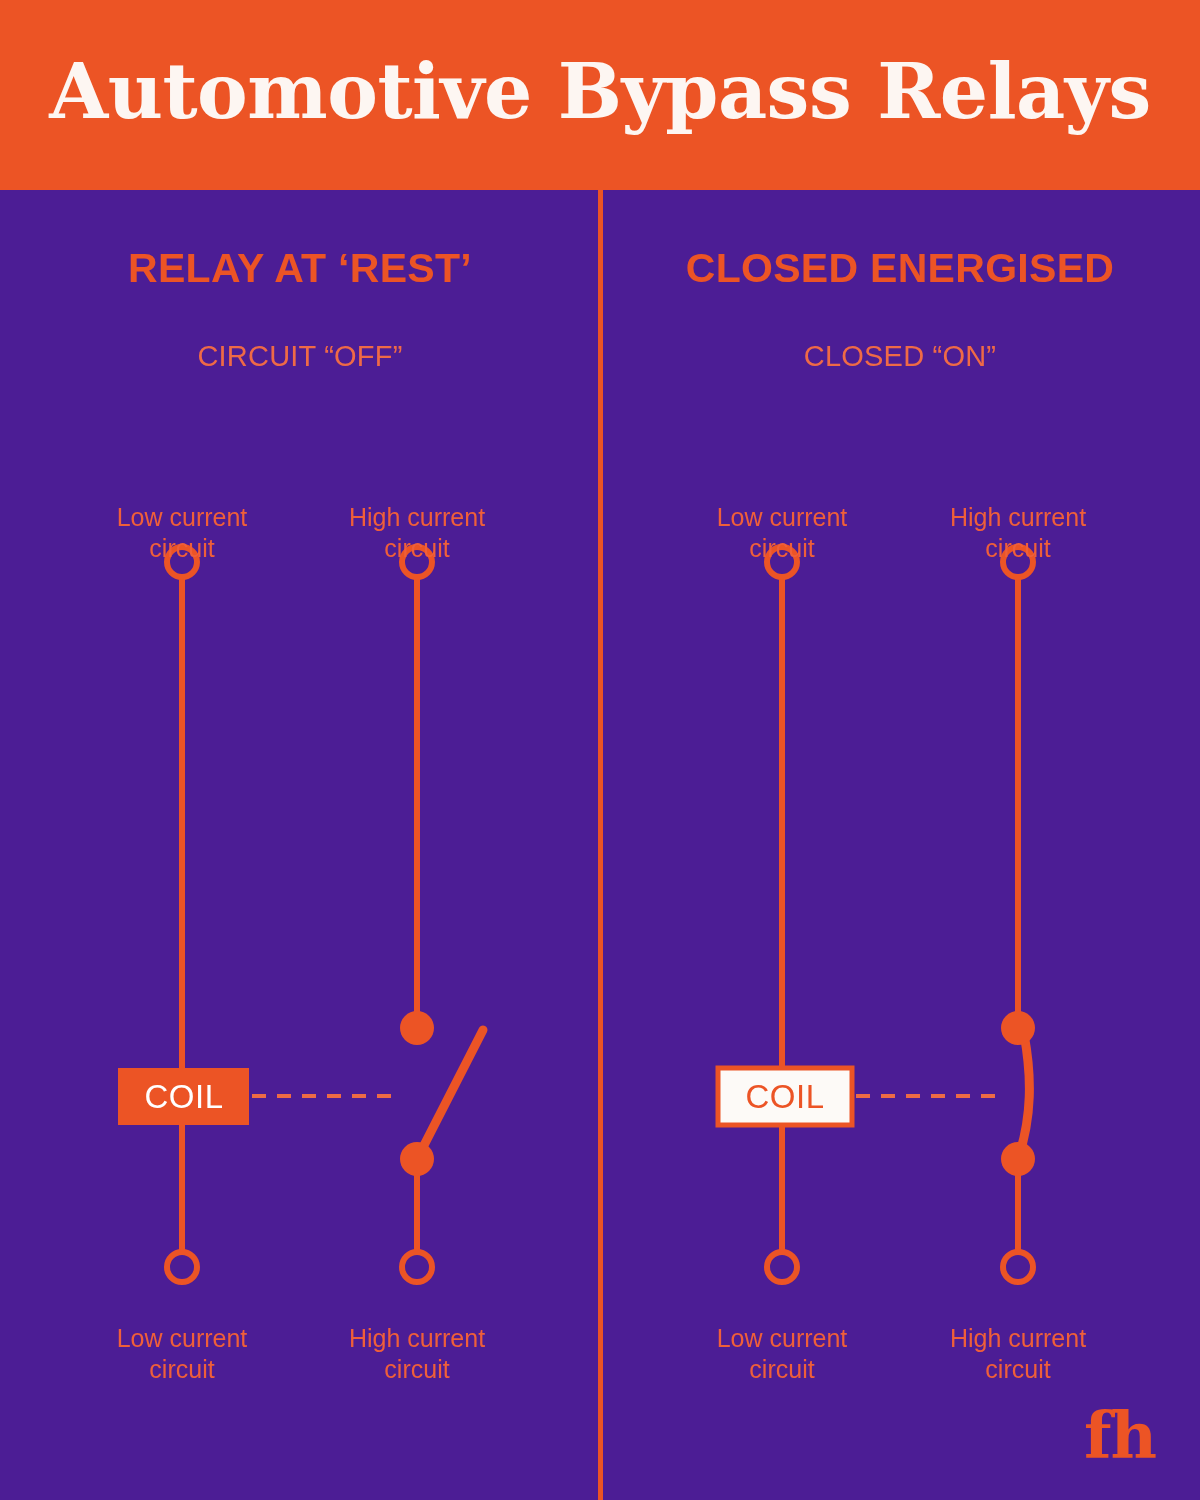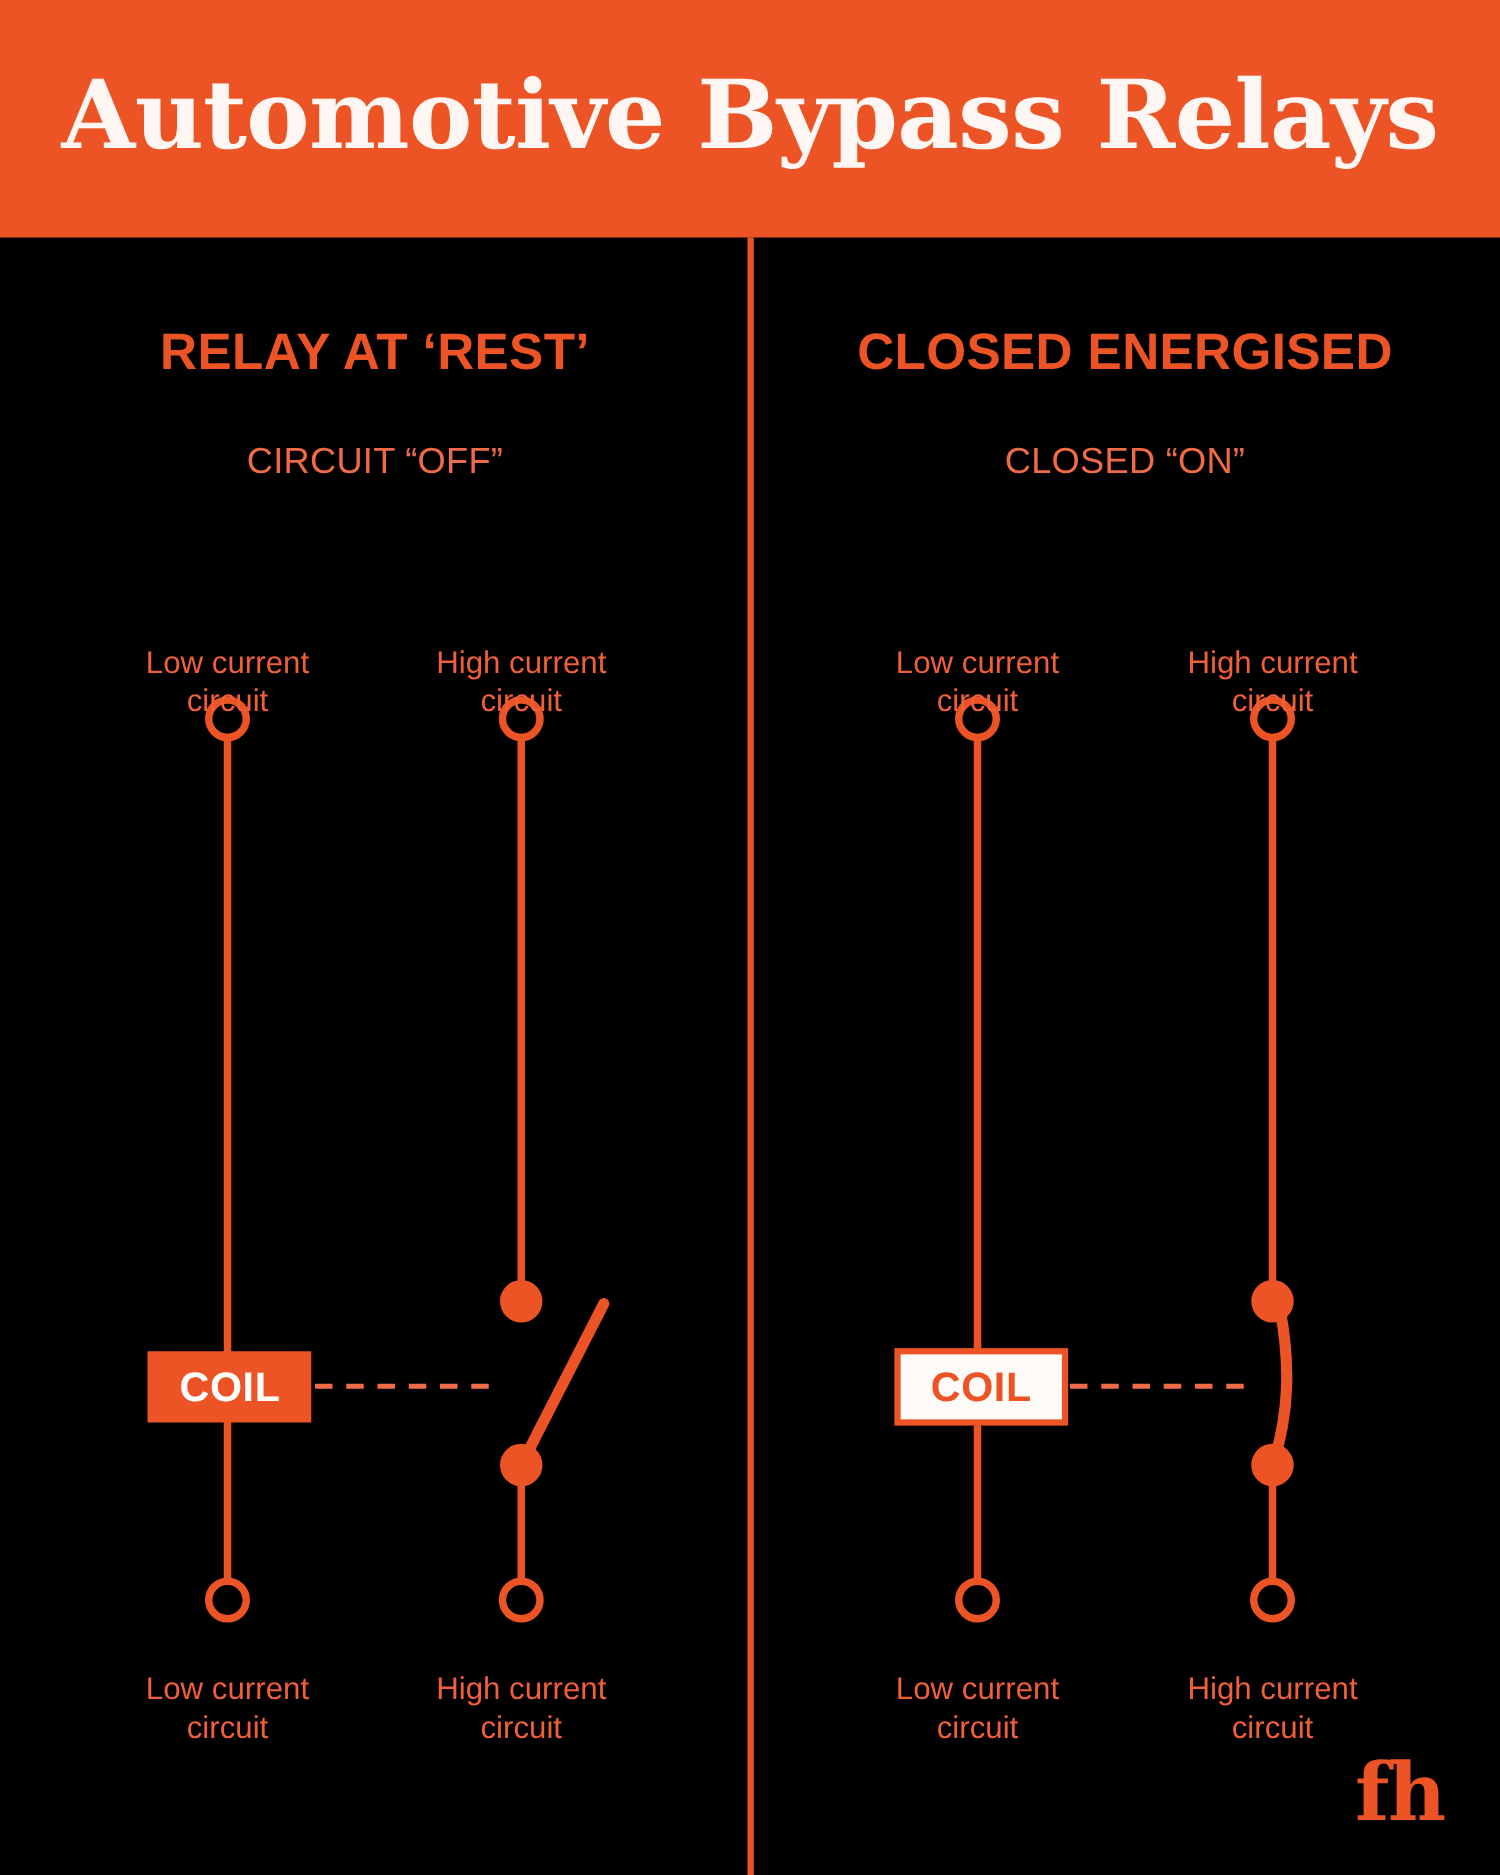--- a/index.html
+++ b/index.html
@@ -11,21 +11,21 @@
     height: 1500px;
     background: #fbe2e0;
     font-family: "Liberation Sans", sans-serif;
     overflow: hidden;
     position: relative;
   }
   #page {
     position: relative;
     width: 1200px;
     height: 1500px;
-    background: #000000;
+    background: #4c1d95;
     overflow: hidden;
   }
 
   
   .header {
     position: absolute;
     left: 0;
     top: 0;
     width: 1200px;
     height: 190px;
@@ -56,21 +56,21 @@
     left: 598px;
     top: 190px;
     width: 5px;
     height: 1310px;
     background: #ec5425;
   }
 
   
   .panel {
     position: absolute;
-    top: 190px;
+    top: 177px;
     width: 600px;
     height: 936px;
   }
   .panel-left  { left: 0; }
   .panel-right { left: 600px; }
 
   .panel-heading {
     position: absolute;
     top: 68px;
     left: 0;
@@ -118,21 +118,21 @@
     margin-top: 28px;
   }
   .term-label span { display: block; }
 
   
   .coil-text {
     position: absolute;
     width: 136px;
     text-align: center;
     font-size: 33px;
-    font-weight: 700;
+    font-weight: 400;
     letter-spacing: 0.5px;
     line-height: 60px;
     height: 60px;
   }
   .coil-text.filled { color: #ffffff; }
   .coil-text.outline { color: #ec5425; }
 
   
   .logo {
     position: absolute;

